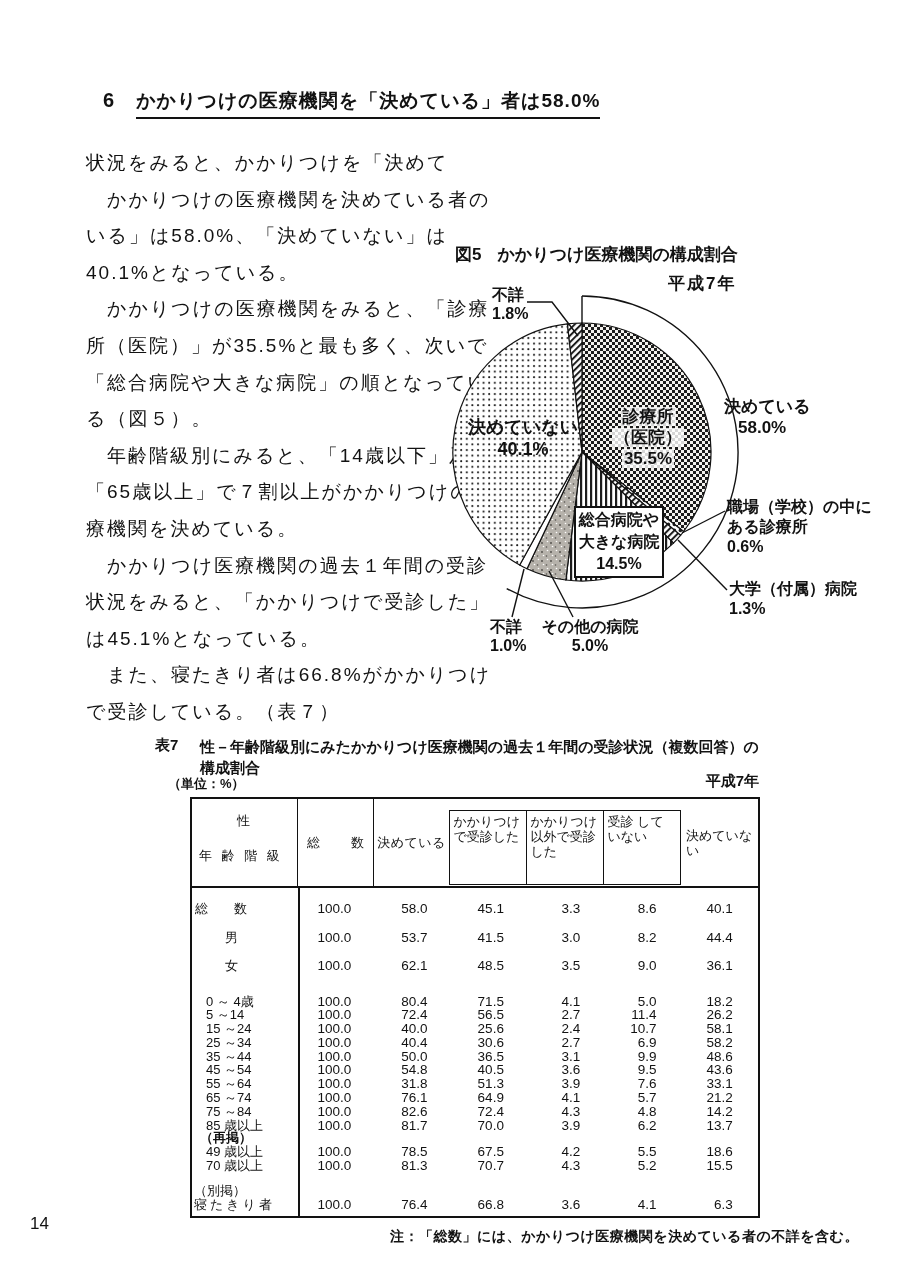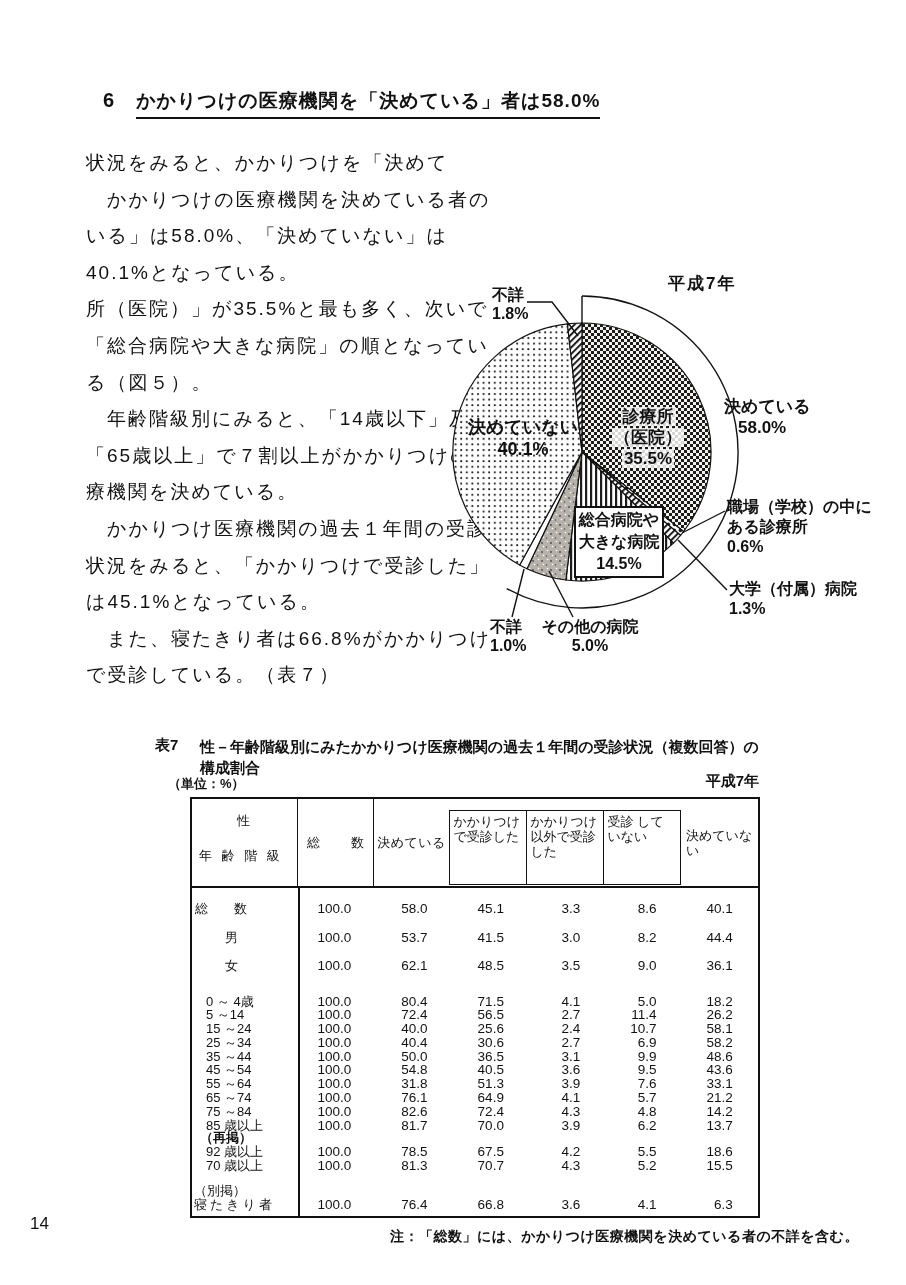--- a/index.html
+++ b/index.html
@@ -84,33 +84,37 @@
 
   <div class="heading">
     <span class="h-num">6</span><span class="h-title">かかりつけの医療機関を「決めている」者は58.0%</span>
   </div>
 
   <div class="body-text" id="body-text">
       <div class="body-line">状況をみると、かかりつけを「決めて</div>
       <div class="body-line">　かかりつけの医療機関を決めている者の</div>
       <div class="body-line">いる」は58.0%、「決めていない」は</div>
       <div class="body-line">40.1%となっている。</div>
+      <div class="body-line">　かかりつけの医療機関をみると、「診療</div>
       <div class="body-line">所（医院）」が35.5%と最も多く、次いで</div>
       <div class="body-line">「総合病院や大きな病院」の順となってい</div>
       <div class="body-line">る（図５）。</div>
       <div class="body-line">　年齢階級別にみると、「14歳以下」及び</div>
       <div class="body-line">「65歳以上」で７割以上がかかりつけの医</div>
       <div class="body-line">療機関を決めている。</div>
       <div class="body-line">　かかりつけ医療機関の過去１年間の受診</div>
       <div class="body-line">状況をみると、「かかりつけで受診した」</div>
       <div class="body-line">は45.1%となっている。</div>
       <div class="body-line">　また、寝たきり者は66.8%がかかりつけ</div>
       <div class="body-line">で受診している。（表７）</div>
     </div>
 
+  <div class="fig-title">
+    <span class="f-label">図5</span><span>かかりつけ医療機関の構成割合</span>
+  </div>
   <div class="fig-year">平成7年</div>
 
   <svg class="pie-svg" id="pie-svg" viewBox="430 270 476 410">
     <defs>
       <pattern id="p-checker" width="6" height="6" patternUnits="userSpaceOnUse">
         <rect width="6" height="6" fill="#f4f2ee"></rect>
         <rect width="3" height="3" fill="#1c1c1c"></rect>
         <rect x="3" y="3" width="3" height="3" fill="#1c1c1c"></rect>
       </pattern>
       <pattern id="p-dots-fine" width="5.6" height="5.6" patternUnits="userSpaceOnUse">
@@ -357,21 +361,21 @@
           <div class="val">81.7</div>
           <div class="val">70.0</div>
           <div class="val">3.9</div>
           <div class="val">6.2</div>
           <div class="val">13.7</div>
         </div>
         <div class="row r-note">
           <div class="lbl lbl-note-in">（再掲）</div>
         </div>
         <div class="row r-age">
-          <div class="lbl lbl-age">92 歳以上</div>
+          <div class="lbl lbl-age">49 歳以上</div>
           <div class="val">100.0</div>
           <div class="val">78.5</div>
           <div class="val">67.5</div>
           <div class="val">4.2</div>
           <div class="val">5.5</div>
           <div class="val">18.6</div>
         </div>
         <div class="row r-age">
           <div class="lbl lbl-age">70 歳以上</div>
           <div class="val">100.0</div>

